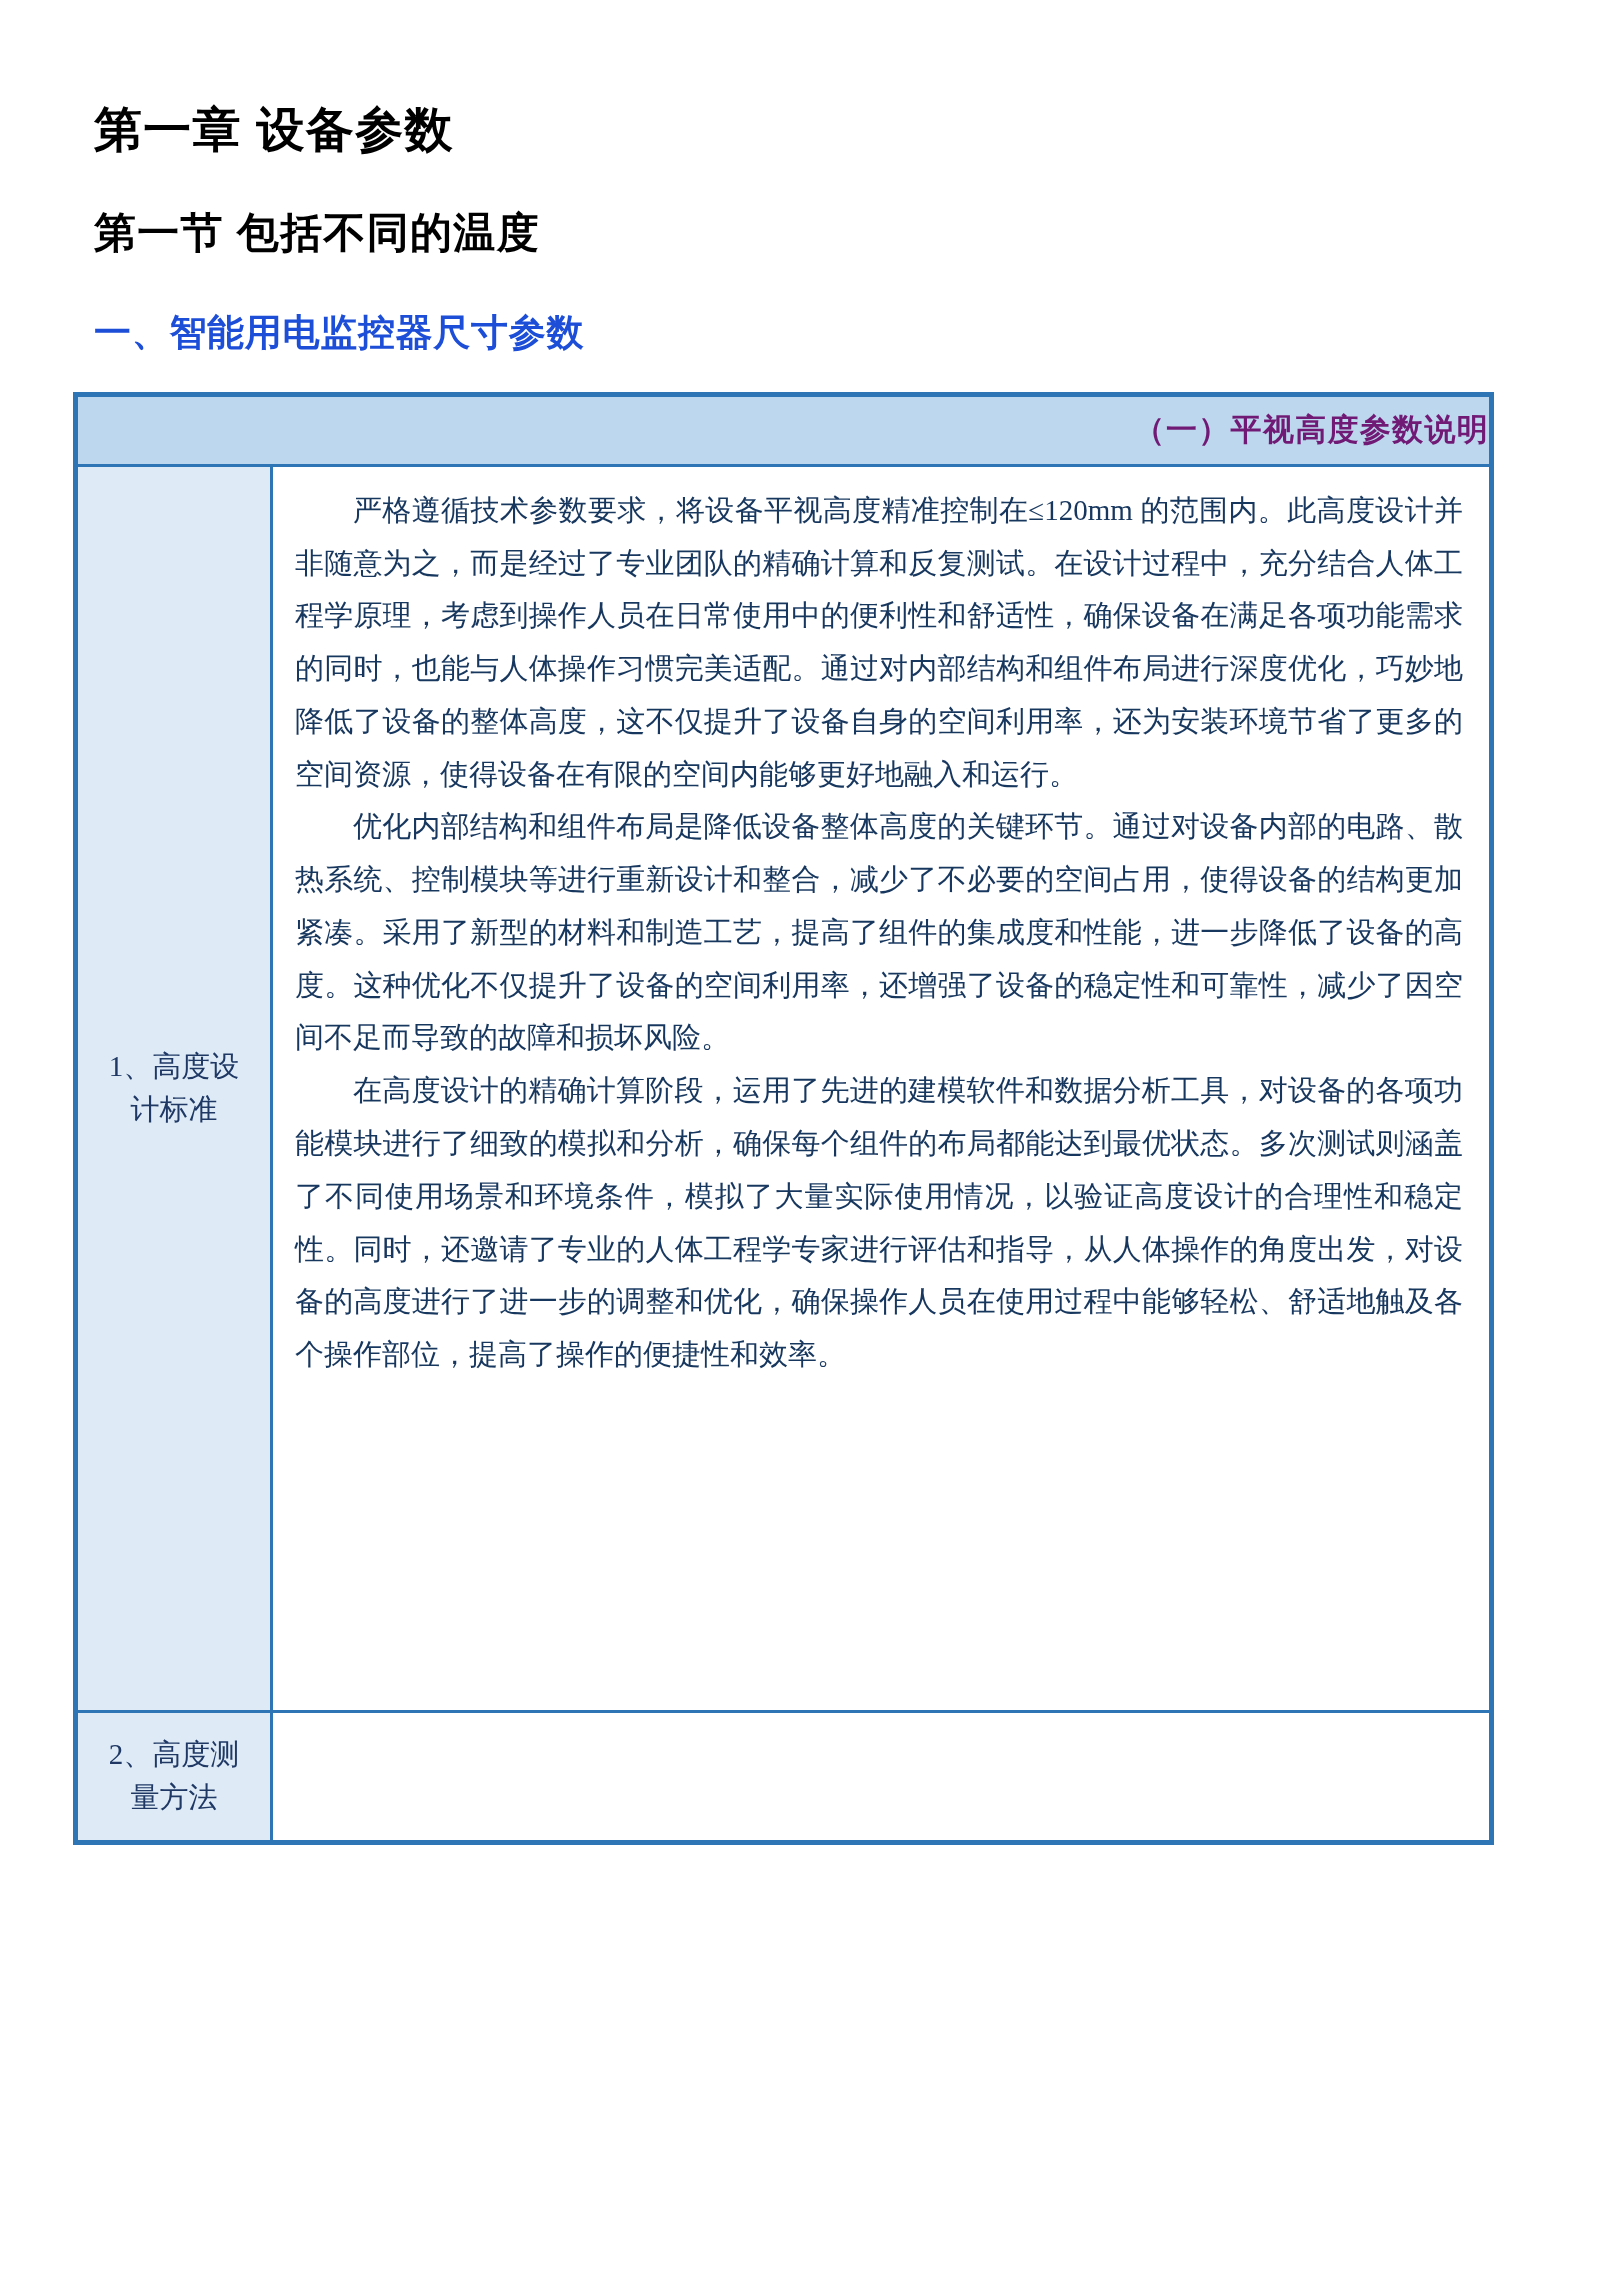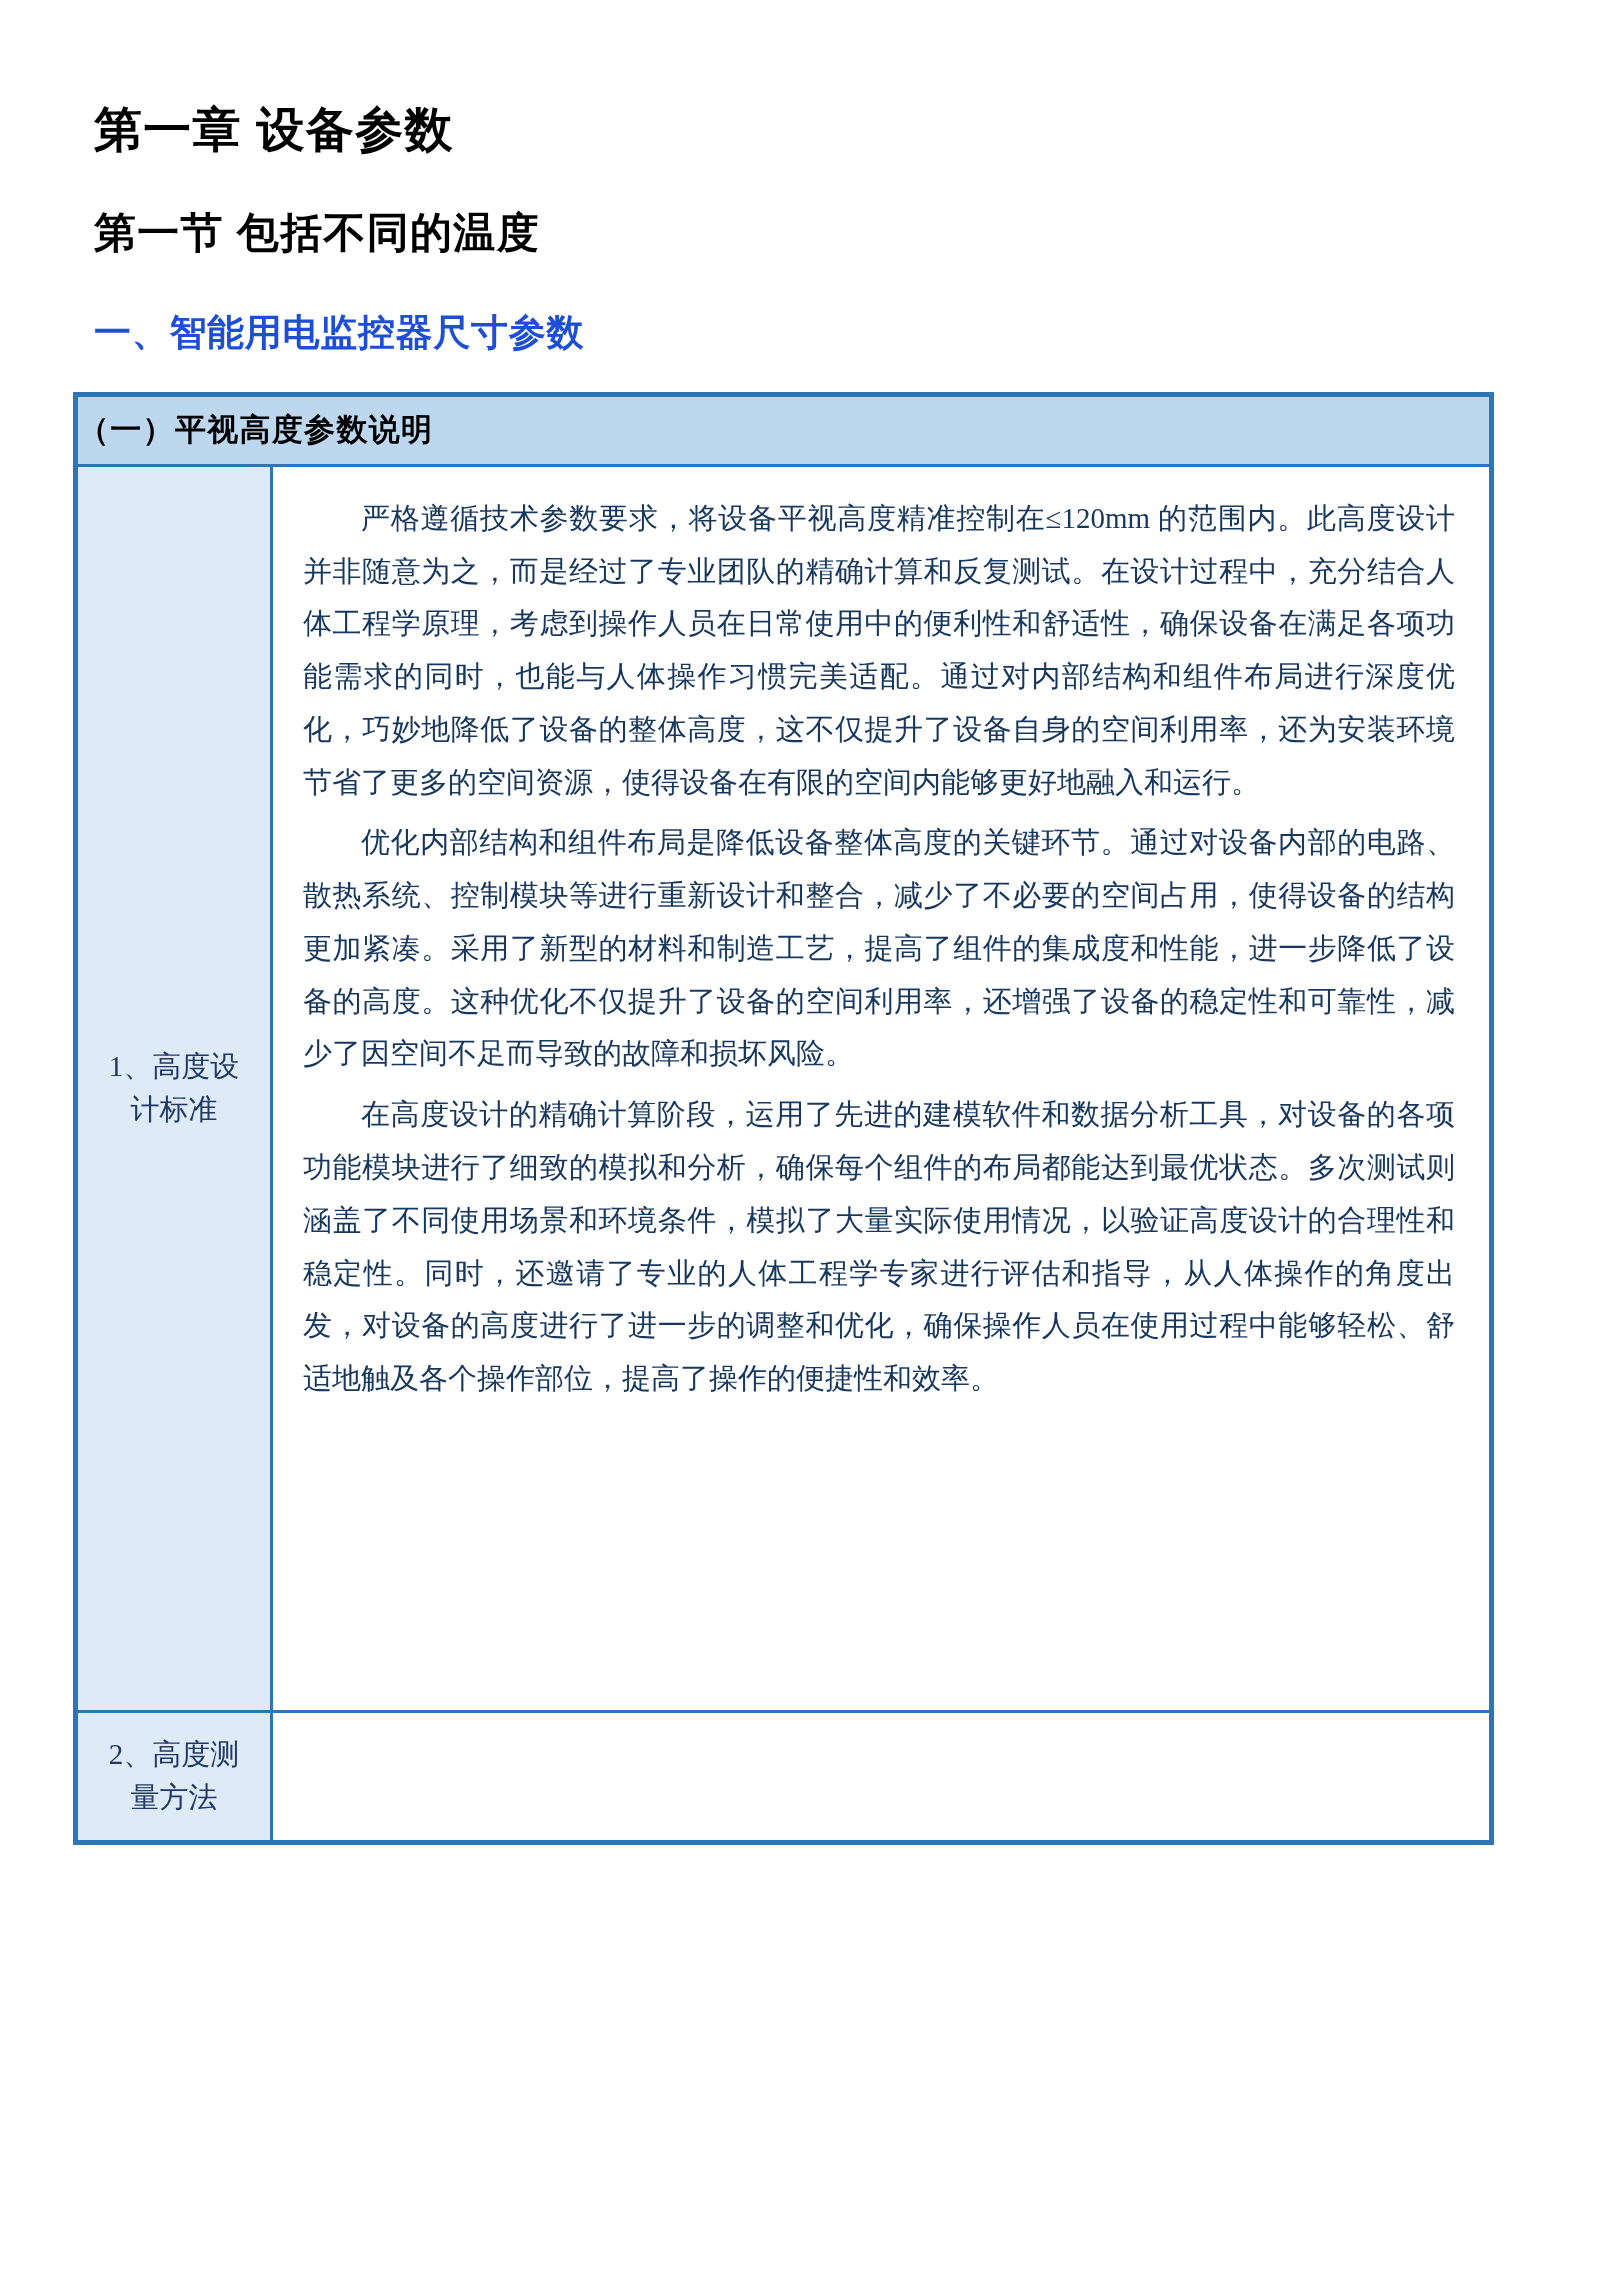--- a/index.html
+++ b/index.html
@@ -42,24 +42,24 @@
     letter-spacing: 0.7px;
   }
   .param-table {
     width: 100%;
     border: 5.2px solid #2E75B6;
     background: #ffffff;
   }
   .t-header {
     background: #BDD7EE;
     border-bottom: 3.3px solid #2E75B6;
-    text-align: left;
+    text-align: right;
     font-weight: bold;
     font-size: 31px;
-    color: #000000;
+    color: #701a75;
     padding: 11.8px 0 13px 0;
     letter-spacing: 1.3px;
   }
   .t-row {
     display: flex;
     align-items: stretch;
   }
   .t-row + .t-row {
     border-top: 3.3px solid #2E75B6;
   }
@@ -79,21 +79,21 @@
   }
   .t-content {
     flex: 1 1 auto;
     padding: 17px 26px 22px 22px;
     font-size: 29px;
     line-height: 1.82;
     color: #17375E;
     text-align: justify;
   }
   .t-content p {
-    margin: 8px;
+    margin: 0;
     text-indent: 2em;
   }
   .row-1 .t-content { min-height: 1243px; }
   .row-2 .t-content { min-height: 504px; }
 </style>
 </head>
 <body>
 
 <div class="page">
 

